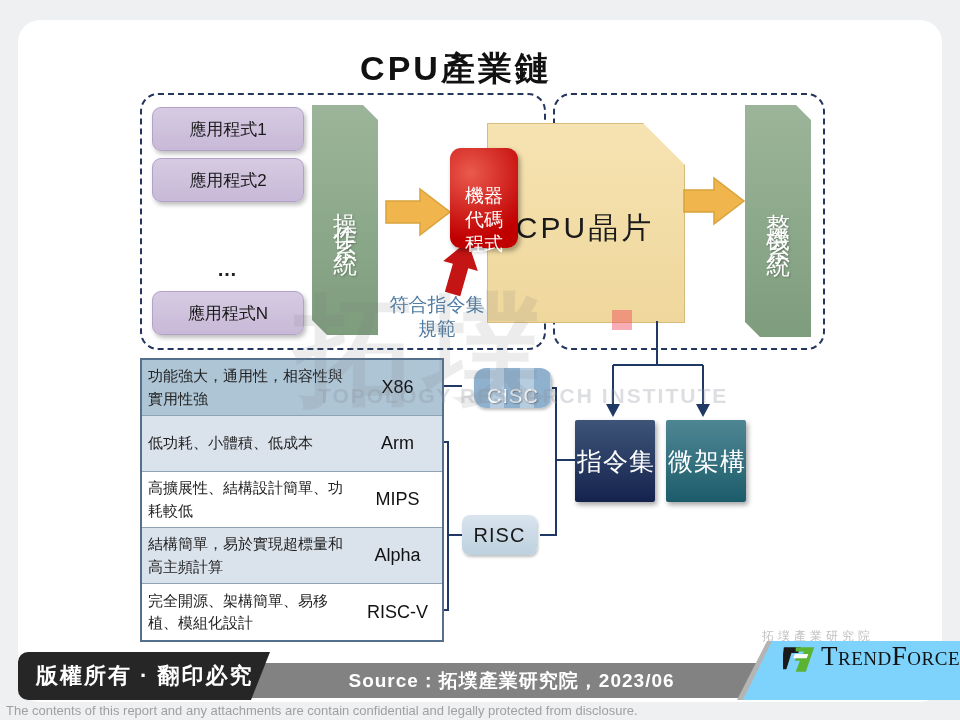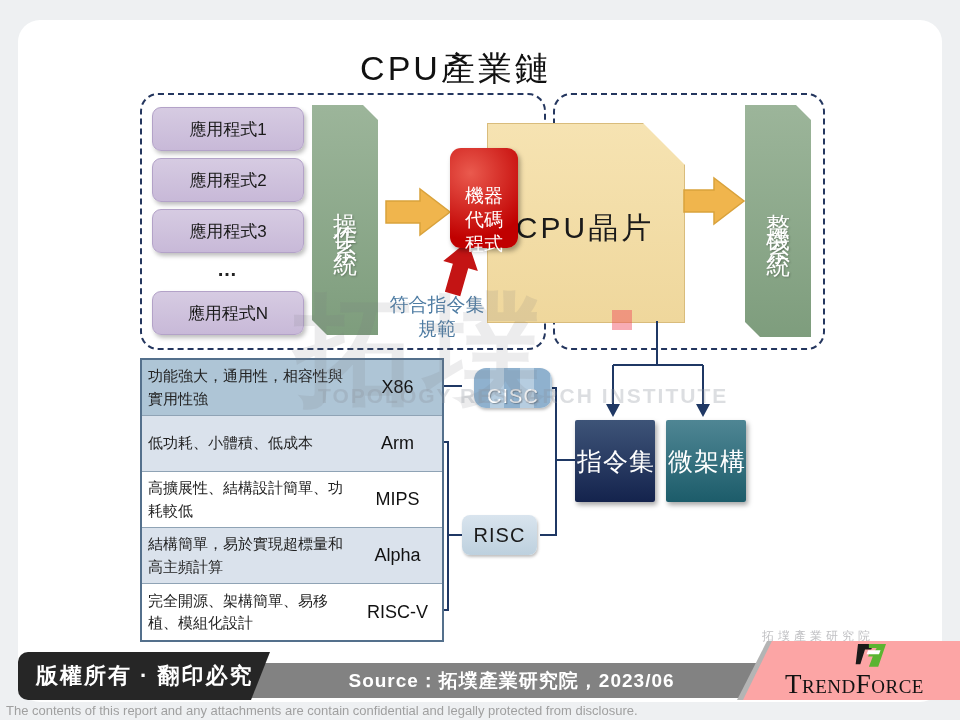--- a/index.html
+++ b/index.html
@@ -1,21 +1,21 @@
 <!DOCTYPE html>
 <html><head>
 <meta charset="utf-8">
 <style>
   html,body{margin:0;padding:0;}
   body{font-family:"Liberation Sans","DejaVu Sans",sans-serif;background:#eef0f2;}
   #stage{position:relative;width:960px;height:720px;background:#eef0f2;overflow:hidden;}
   #slide{position:absolute;left:18px;top:20px;width:924px;height:682px;background:#ffffff;border-radius:22px;}
 
   .abs{position:absolute;}
-  .title{left:0;top:46px;width:912px;text-align:center;font-size:34px;font-weight:400;color:#111;letter-spacing:3px;z-index:4;}
+  .title{left:0;top:46px;width:912px;text-align:center;font-size:34px;font-weight:700;color:#111;letter-spacing:3px;z-index:4;}
 
   .dashedbox{border:2px dashed #24365e;border-radius:18px;z-index:1;}
   #dash-left{left:140px;top:93px;width:402px;height:253px;}
   #dash-right{left:553px;top:93px;width:268px;height:253px;}
 
   .appbox{left:152px;width:150px;height:42px;background:linear-gradient(180deg,#d6cbe2,#c8b9d8);
     border:1px solid #b3a2c8;border-radius:9px;box-shadow:2px 3px 4px rgba(0,0,0,.25);
     display:flex;align-items:center;justify-content:center;font-size:17px;color:#1a1a1a;z-index:2;}
   .ellipsis{left:152px;top:258px;width:150px;text-align:center;font-size:20px;font-weight:bold;color:#222;z-index:2;}
 
@@ -74,45 +74,42 @@
   
   #copyright-ribbon{left:18px;top:652px;width:252px;height:48px;background:#262626;z-index:8;
     border-radius:10px 0 0 10px;clip-path:polygon(0 0,100% 0,calc(100% - 19px) 100%,0 100%);
     display:flex;align-items:center;color:#fff;font-size:22px;font-weight:700;padding-left:18px;
     box-sizing:border-box;letter-spacing:2px;}
   #source-bar{left:248px;top:663px;width:527px;height:35px;background:#828282;z-index:7;
     clip-path:polygon(0 0,100% 0,calc(100% - 28px) 100%,0 100%);
     display:flex;align-items:center;justify-content:center;color:#fff;font-size:19px;font-weight:700;letter-spacing:1px;}
   #logo-wedge{left:737px;top:641px;width:45px;height:59px;background:#b4b4b4;z-index:8;
     clip-path:polygon(30px 0,38px 0,9px 100%,0 100%);}
-  #logo-panel{left:743px;top:641px;width:217px;height:59px;background:#fca5a5;z-index:9;
-    clip-path:polygon(29px 0,100% 0,100% 100%,0 100%);display:flex;align-items:center;flex-direction:column;}
+  #logo-panel{left:743px;top:641px;width:217px;height:59px;background:#7dd3fc;z-index:9;
+    clip-path:polygon(29px 0,100% 0,100% 100%,0 100%);display:flex;}
   #brand-text{font-family:"Liberation Serif","DejaVu Serif",serif;font-variant:small-caps;
     font-size:27px;color:#121212;letter-spacing:.5px;margin-left:6px;}
   #disclaimer{left:6px;top:703px;width:954px;font-size:13px;color:#a0a0a0;z-index:7;}
 </style>
 </head>
 <body>
 
 <div id="stage">
   <div id="slide"></div>
 
   <div class="abs title">CPU產業鏈</div>
 
   <div class="abs dashedbox" id="dash-left"></div>
   <div class="abs dashedbox" id="dash-right"></div>
 
   <div class="abs appbox" style="top:107px">
     <span>應用程式1</span>
     </div>
   <div class="abs appbox" style="top:158px">
     <span>應用程式2</span>
-    </div>
-  <div class="abs appbox" style="top:209px">
-    <span>應用程式3</span>
     </div>
   <div class="abs ellipsis">…</div>
   <div class="abs appbox" style="top:291px">
     <span>應用程式N</span>
     </div>
 
   <div class="abs greenbox" id="os-box">
     <span class="vtext">操作系統</span>
   </div>
 

